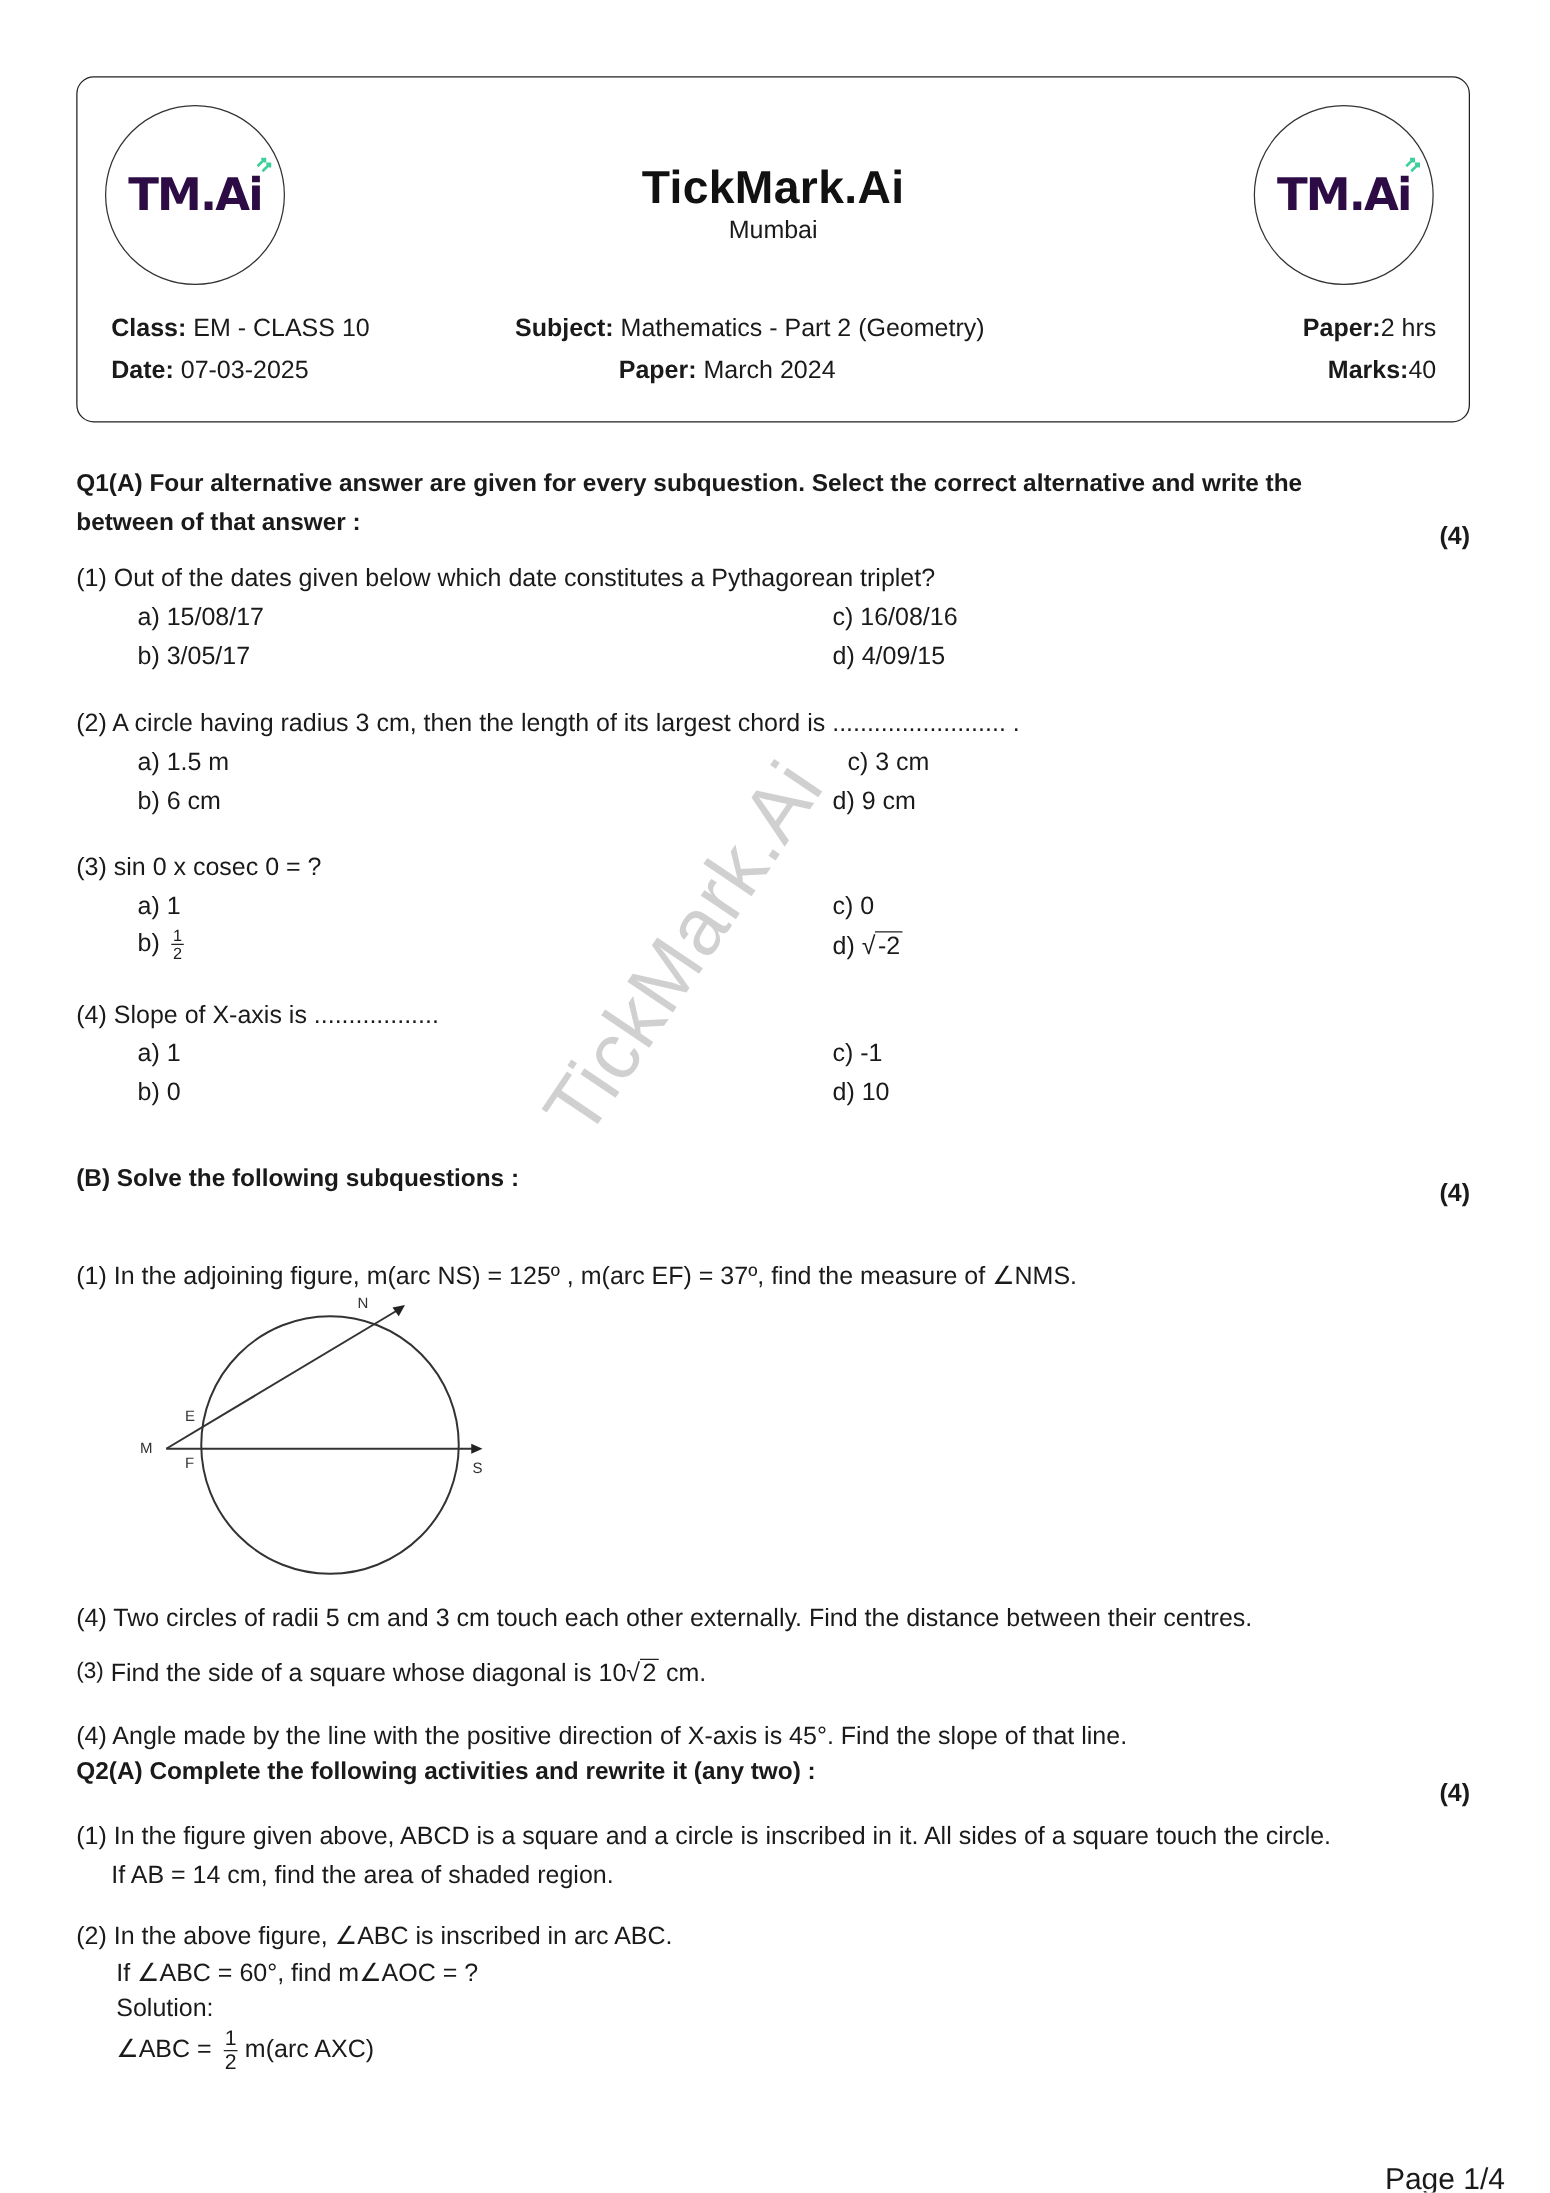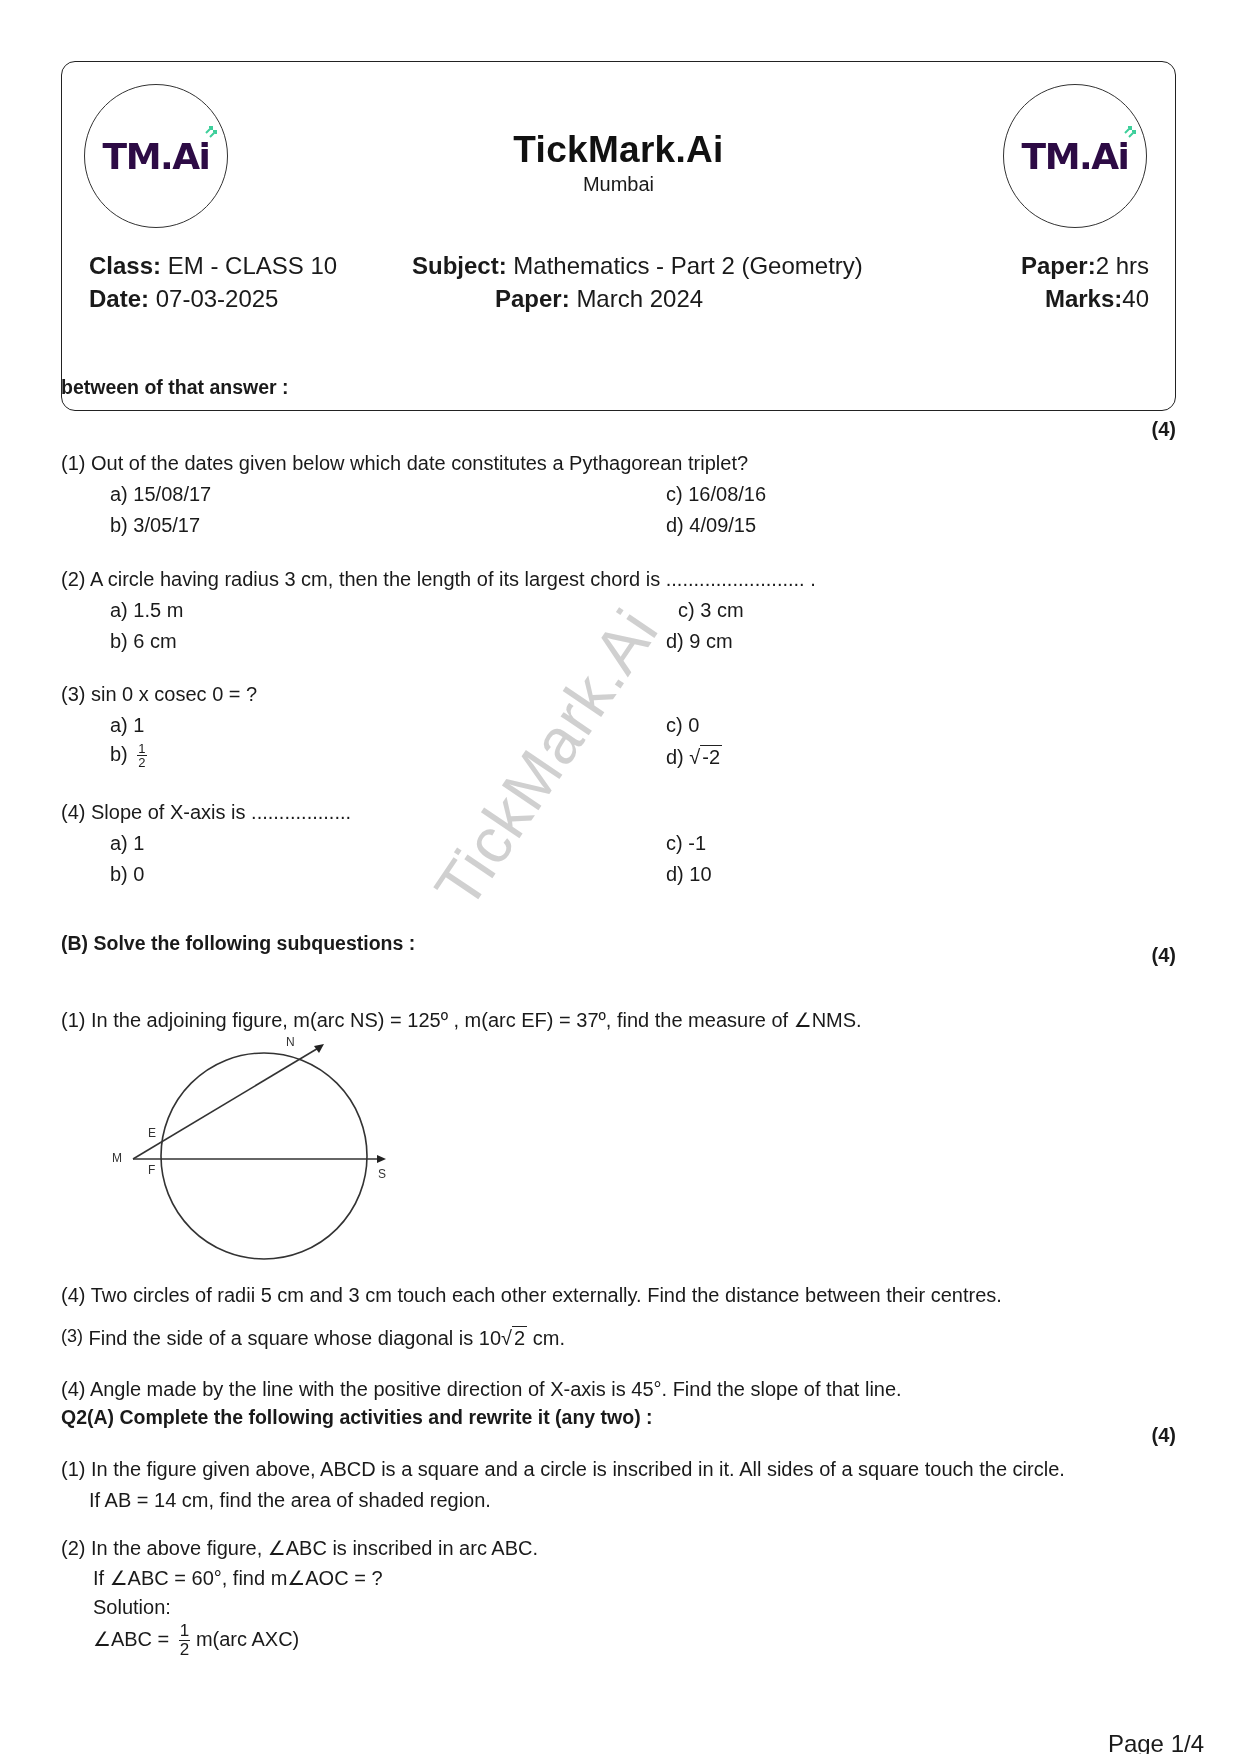--- a/index.html
+++ b/index.html
@@ -1,28 +1,28 @@
 <!DOCTYPE html>
 <html><head>
 <meta charset="utf-8">
 <style>
   html, body { margin: 0; padding: 0; background: #ffffff; }
   body { width: 1240px; height: 1754px; position: relative; overflow: hidden;
          font-family: "Liberation Sans", "DejaVu Sans", sans-serif; color: #1a1a1a; }
-  .header-box { position: absolute; left: 61px; top: 61px; width: 1115px; height: 350px;
+  .header-box { position: absolute; left: 61px; top: 61px; width: 1115px; height: 277px;
                 border: 1.5px solid #222; border-radius: 14px; box-sizing: border-box; }
   .logo { position: absolute; width: 144px; height: 144px; border: 1.3px solid #333;
           border-radius: 50%; box-sizing: border-box; display: flex; align-items: center; justify-content: center; }
   .logo-text { font-family: "DejaVu Sans", sans-serif; font-weight: 700; font-size: 36px;
                color: #2d0b45; letter-spacing: -1.5px; position: relative; }
   .logo-arrows { position: absolute; right: -10px; top: -10px; }
   .title { position: absolute; left: 0; right: 0; top: 67px; text-align: center;
            font-size: 37px; font-weight: 700; color: #111; letter-spacing: 0.3px; }
   .subtitle { position: absolute; left: 0; right: 0; top: 111px; text-align: center; font-size: 20px; }
-  .meta { position: absolute; font-size: 24px; }
+  .meta { position: absolute; font-size: 20px; }
   .meta b { font-weight: 700; }
   .q-head { position: absolute; left: 61px; font-size: 19.5px; font-weight: 700; line-height: 31px; width: 1080px; }
   .marks { position: absolute; right: 64px; font-size: 20px; font-weight: 700; }
   .q { position: absolute; left: 61px; font-size: 20px; }
   .opt { position: absolute; font-size: 20px; }
   .frac { display: inline-flex; flex-direction: column; align-items: center; vertical-align: middle;
           font-size: 13px; line-height: 13px; margin-left: 4px; }
   .frac .num { border-bottom: 1px solid #222; padding: 0 1px; }
   .frac.big { font-size: 17px; line-height: 18px; }
   .sqrt { display: inline-block; position: relative; }
@@ -68,20 +68,21 @@
   </div>
   <div class="meta" style="right:26px; top:190px;">
     <b>Paper:</b><span>2 hrs</span>
   </div>
   <div class="meta" style="right:26px; top:223px;">
     <b>Marks:</b><span>40</span>
   </div>
 </div>
 
 <div class="q-head" style="top:372px;">
+  <div>Q1(A) Four alternative answer are given for every subquestion. Select the correct alternative and write the</div>
   <div>between of that answer :</div>
 </div>
 <div class="marks" style="top:418px;">(4)</div>
 
 <div class="q" style="top:452px;">(1) Out of the dates given below which date constitutes a Pythagorean triplet?</div>
 <div class="opt" style="left:110px; top:483px;">a) 15/08/17</div>
 <div class="opt" style="left:110px; top:514px;">b) 3/05/17</div>
 <div class="opt" style="left:666px; top:483px;">c) 16/08/16</div>
 <div class="opt" style="left:666px; top:514px;">d) 4/09/15</div>
 

